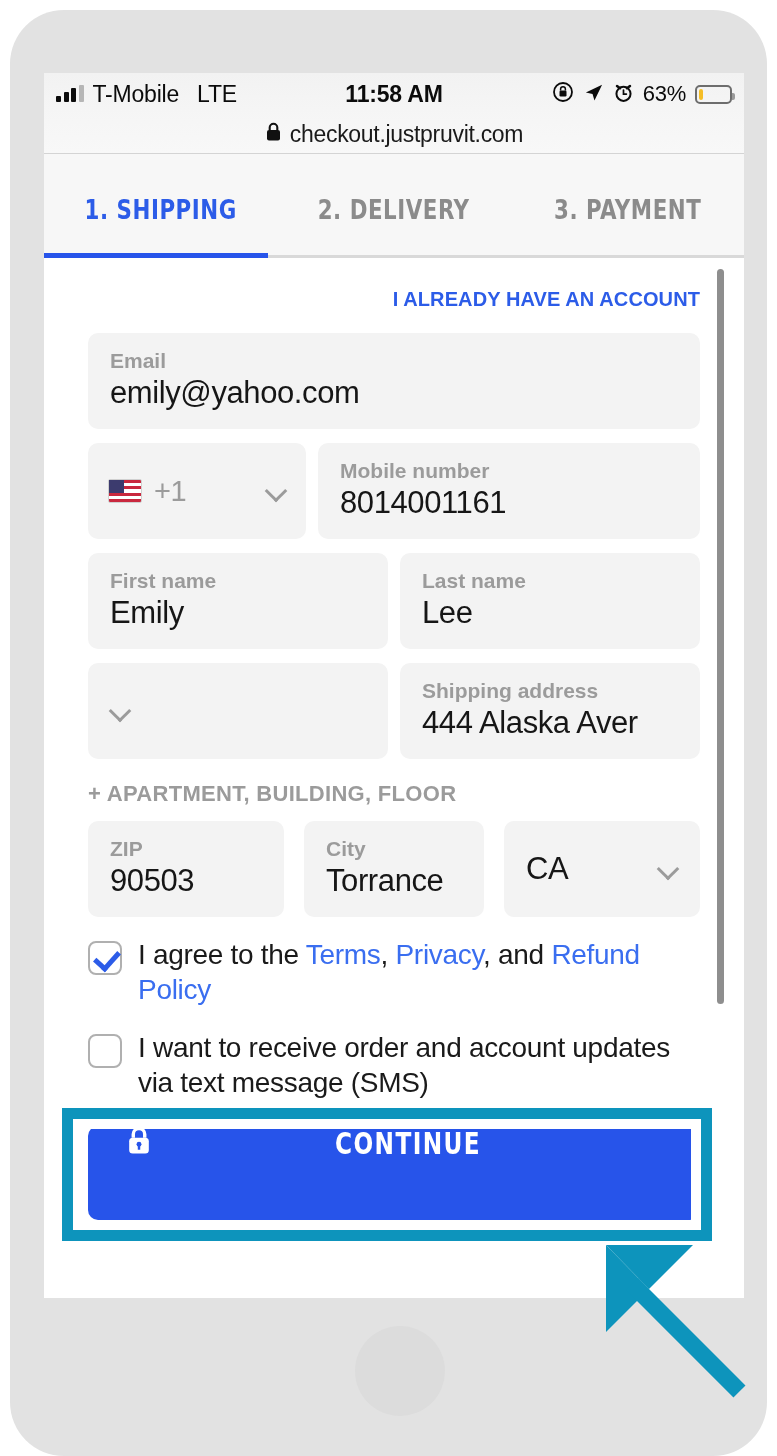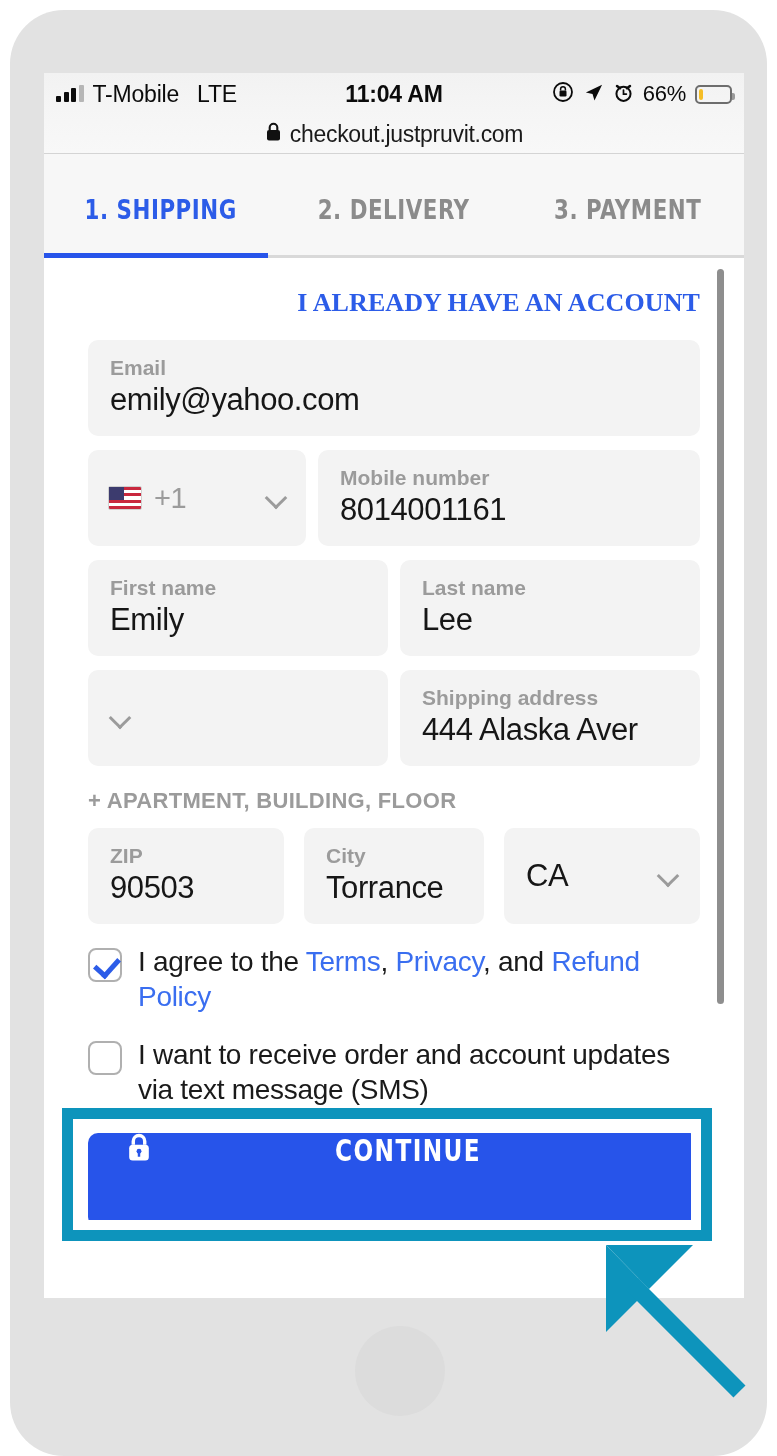--- a/index.html
+++ b/index.html
@@ -100,23 +100,22 @@
   .tab-underline {
     position: absolute; left: 0; bottom: 0; height: 5px; width: 224px;
     background: #2754ea;
   }
 
   
   .form-area { position: relative; padding: 0 44px; background: #ffffff; height: 1040px; }
 
   .account-link {
     text-align: right; padding: 30px 0 22px 0;
-    font-size: 26px; font-weight: bold; color: #2c5ce8;
+    font-size: 20px; font-weight: bold; color: #2c5ce8;
     letter-spacing: 0.1px;
-    font-family: Liberation Serif, serif;
   }
 
   .row { display: flex; gap: 12px; margin-bottom: 14px; }
 
   .field {
     background: #f3f3f3; border-radius: 10px;
     padding: 14px 22px 16px 22px;
     display: flex; flex-direction: column; justify-content: center;
     min-height: 96px;
   }
@@ -243,21 +242,21 @@
           <span class="signal-bars">
             <i></i>
               <i></i>
               <i></i>
               <i></i>
           </span>
           <span class="carrier">T-Mobile</span>
           <span class="lte">LTE</span>
         </div>
 
-        <div class="sb-time">11:04 AM</div>
+        <div class="sb-time">11:58 AM</div>
 
         <div class="sb-right">
           <span>
             <svg width="22" height="22" viewBox="0 0 22 22">
               <circle cx="11" cy="11" r="9" fill="none" stroke="#0b0b0b" stroke-width="1.8"></circle>
               <rect x="7.5" y="9.5" width="7" height="6" rx="1.2" fill="#0b0b0b"></rect>
               <path d="M8.6 9.5 v-1.4 a2.4 2.4 0 0 1 4.8 0 v1.4" fill="none" stroke="#0b0b0b" stroke-width="1.5"></path>
             </svg>
           </span>
           <span>
@@ -265,21 +264,21 @@
               <path d="M20 3 L3 11 L10 12.5 L12 19.5 Z" fill="#0b0b0b"></path>
             </svg>
           </span>
           <span>
             <svg width="21" height="21" viewBox="0 0 22 22">
               <circle cx="11" cy="12.4" r="7.4" fill="none" stroke="#0b0b0b" stroke-width="2.1"></circle>
               <path d="M11 8.4 v4.3 h3" fill="none" stroke="#0b0b0b" stroke-width="1.8" stroke-linecap="round"></path>
               <path d="M4.2 4.2 L7.4 6.6 M17.8 4.2 L14.6 6.6" stroke="#0b0b0b" stroke-width="2.6" stroke-linecap="round"></path>
             </svg>
           </span>
-          <span class="battery-pct">66%</span>
+          <span class="battery-pct">63%</span>
           <span class="battery">
             <span class="fill" style="width:14%"></span>
           </span>
         </div>
       </div>
 
       <div class="url-bar">
         <span>
           <svg width="17" height="20" viewBox="0 0 16 20">
             <rect x="1.5" y="8" width="13" height="10.5" rx="2" fill="#111"></rect>

